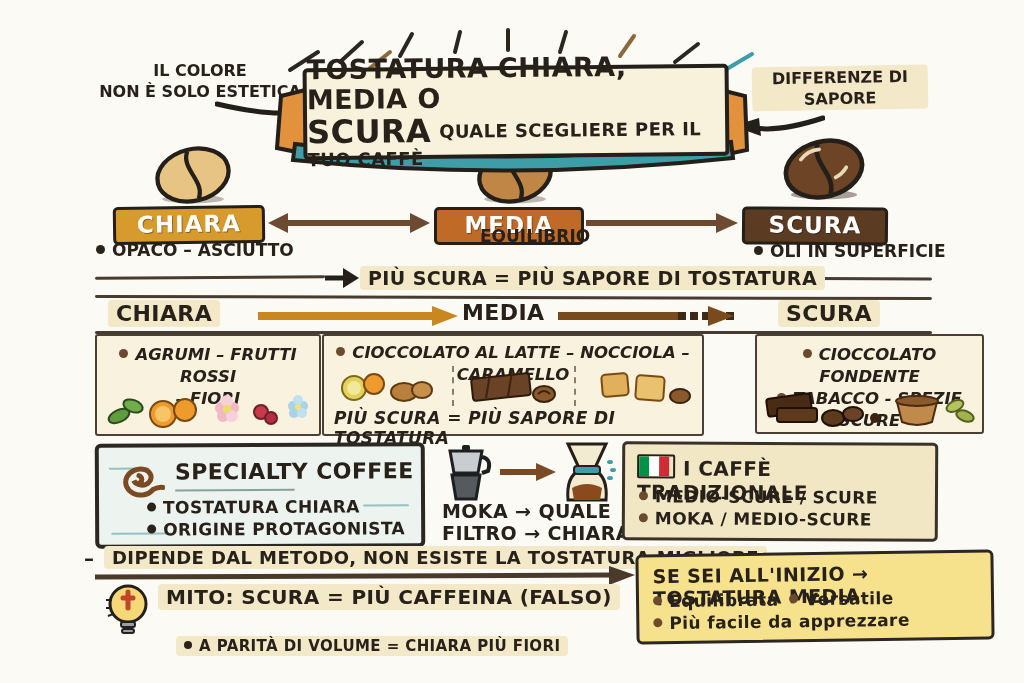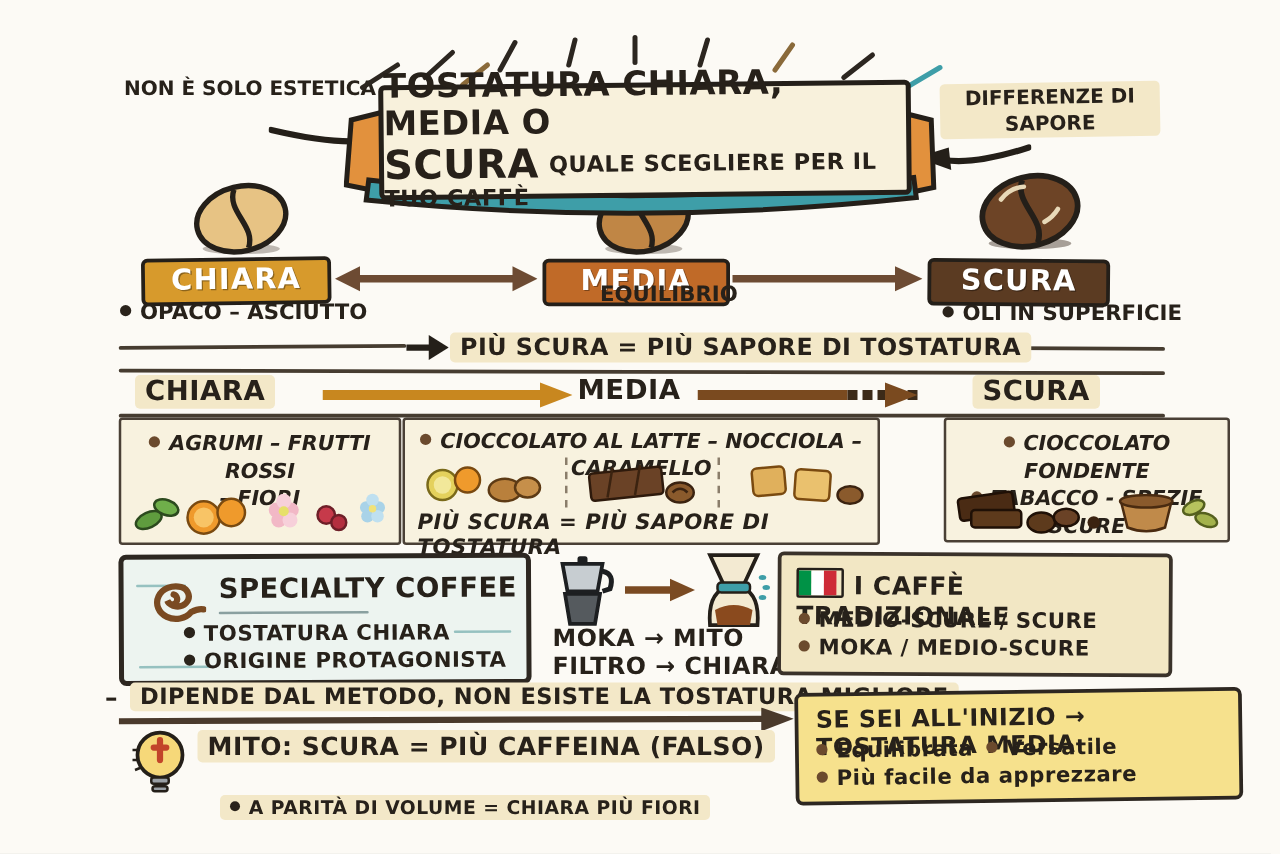--- a/index.html
+++ b/index.html
@@ -72,20 +72,21 @@
   </svg>
 
   <div class="abs banner-box">
     <div class="hand t1">TOSTATURA CHIARA, MEDIA O</div>
     <div>
       <span class="hand t2">SCURA</span><span class="hand t2s">QUALE SCEGLIERE PER IL TUO CAFFÈ</span>
     </div>
   </div>
 
   <div class="abs note" style="left:95px;top:60px;width:210px;">
+    <div>IL COLORE</div>
     <div>NON È SOLO ESTETICA</div>
   </div>
   <svg class="abs" style="left:215px;top:98px;" width="90" height="26" viewBox="0 0 90 26">
     <path d="M2 6 Q45 16 70 15" fill="none" stroke="#241f19" stroke-width="5" stroke-linecap="round"></path>
     <polygon points="66,6 90,16 64,24" fill="#241f19"></polygon>
   </svg>
 
   <div class="abs note hl" style="left:752px;top:66px;width:160px;transform:rotate(-1deg);">
     <div>DIFFERENZE DI</div>
     <div>SAPORE</div>
@@ -265,21 +266,21 @@
   <svg class="abs" style="left:558px;top:440px;" width="58" height="64" viewBox="0 0 58 64">
     <path d="M10 4 h38 l-12 26 q14 6 12 30 h-38 q-2 -24 12 -30 Z" fill="#f3ead2" stroke="#241f19" stroke-width="3"></path>
     <rect x="16" y="26" width="26" height="8" rx="3" fill="#3e9ea8" stroke="#241f19" stroke-width="2"></rect>
     <path d="M14 48 q15 -8 30 0 l-2 12 h-26 Z" fill="#8a4a1e"></path>
     <g fill="#3e9ea8">
         <ellipse cx="52" cy="22" rx="3" ry="2"></ellipse>
         <ellipse cx="55" cy="30" rx="3" ry="2"></ellipse>
         <ellipse cx="52" cy="38" rx="3" ry="2"></ellipse>
       </g>
   </svg>
-  <div class="abs hand" style="left:442px;top:500px;font-size:19px;">MOKA → MITO</div>
+  <div class="abs hand" style="left:442px;top:500px;font-size:19px;">MOKA → QUALE</div>
   <div class="abs hand" style="left:442px;top:522px;font-size:19px;">FILTRO → CHIARA</div>
 
   <div class="abs trad">
     <div class="abs hand" style="left:12px;top:10px;font-size:20px;">
       <span class="flag"><i style="background:#009246;"></i><i style="background:#ffffff;"></i><i style="background:#ce2b37;"></i></span><span>I CAFFÈ TRADIZIONALE</span>
     </div>
     <div class="abs hand" style="left:14px;top:42px;font-size:17px;"><span class="dot brown"></span><span>MEDIO-SCURE / SCURE</span></div>
     <div class="abs hand" style="left:14px;top:64px;font-size:17px;"><span class="dot brown"></span><span>MOKA / MEDIO-SCURE</span></div>
   </div>
 

